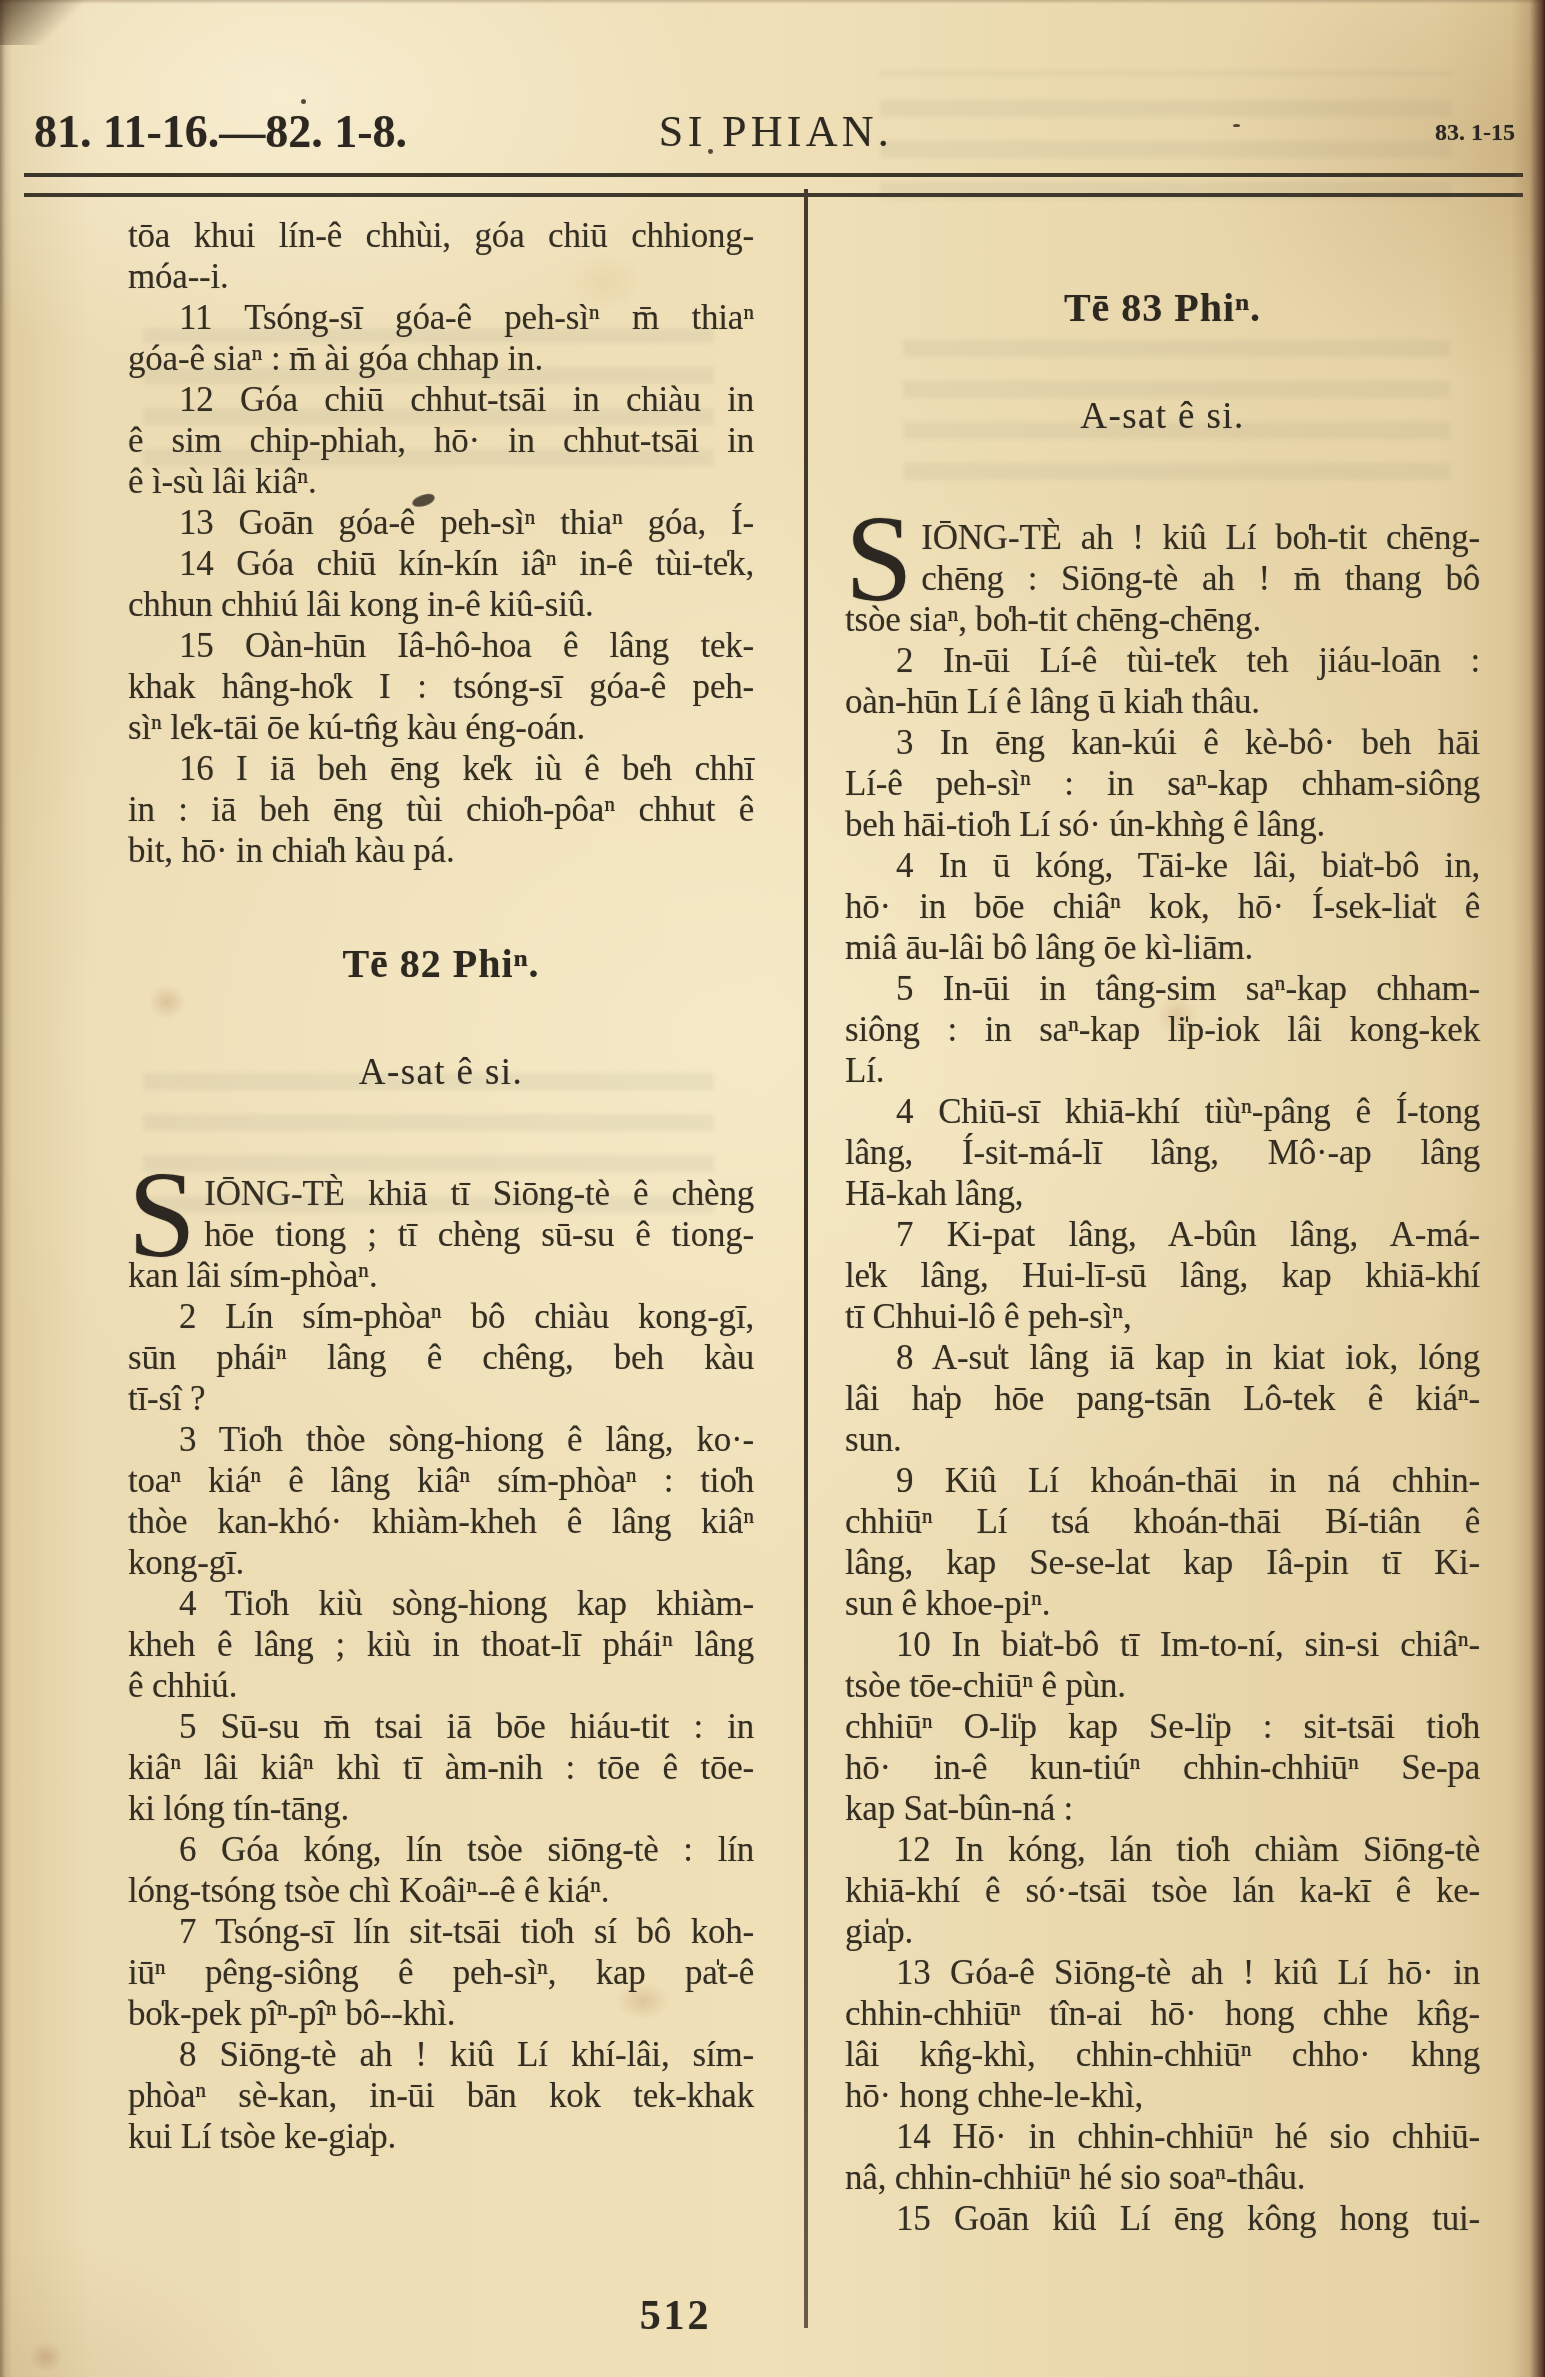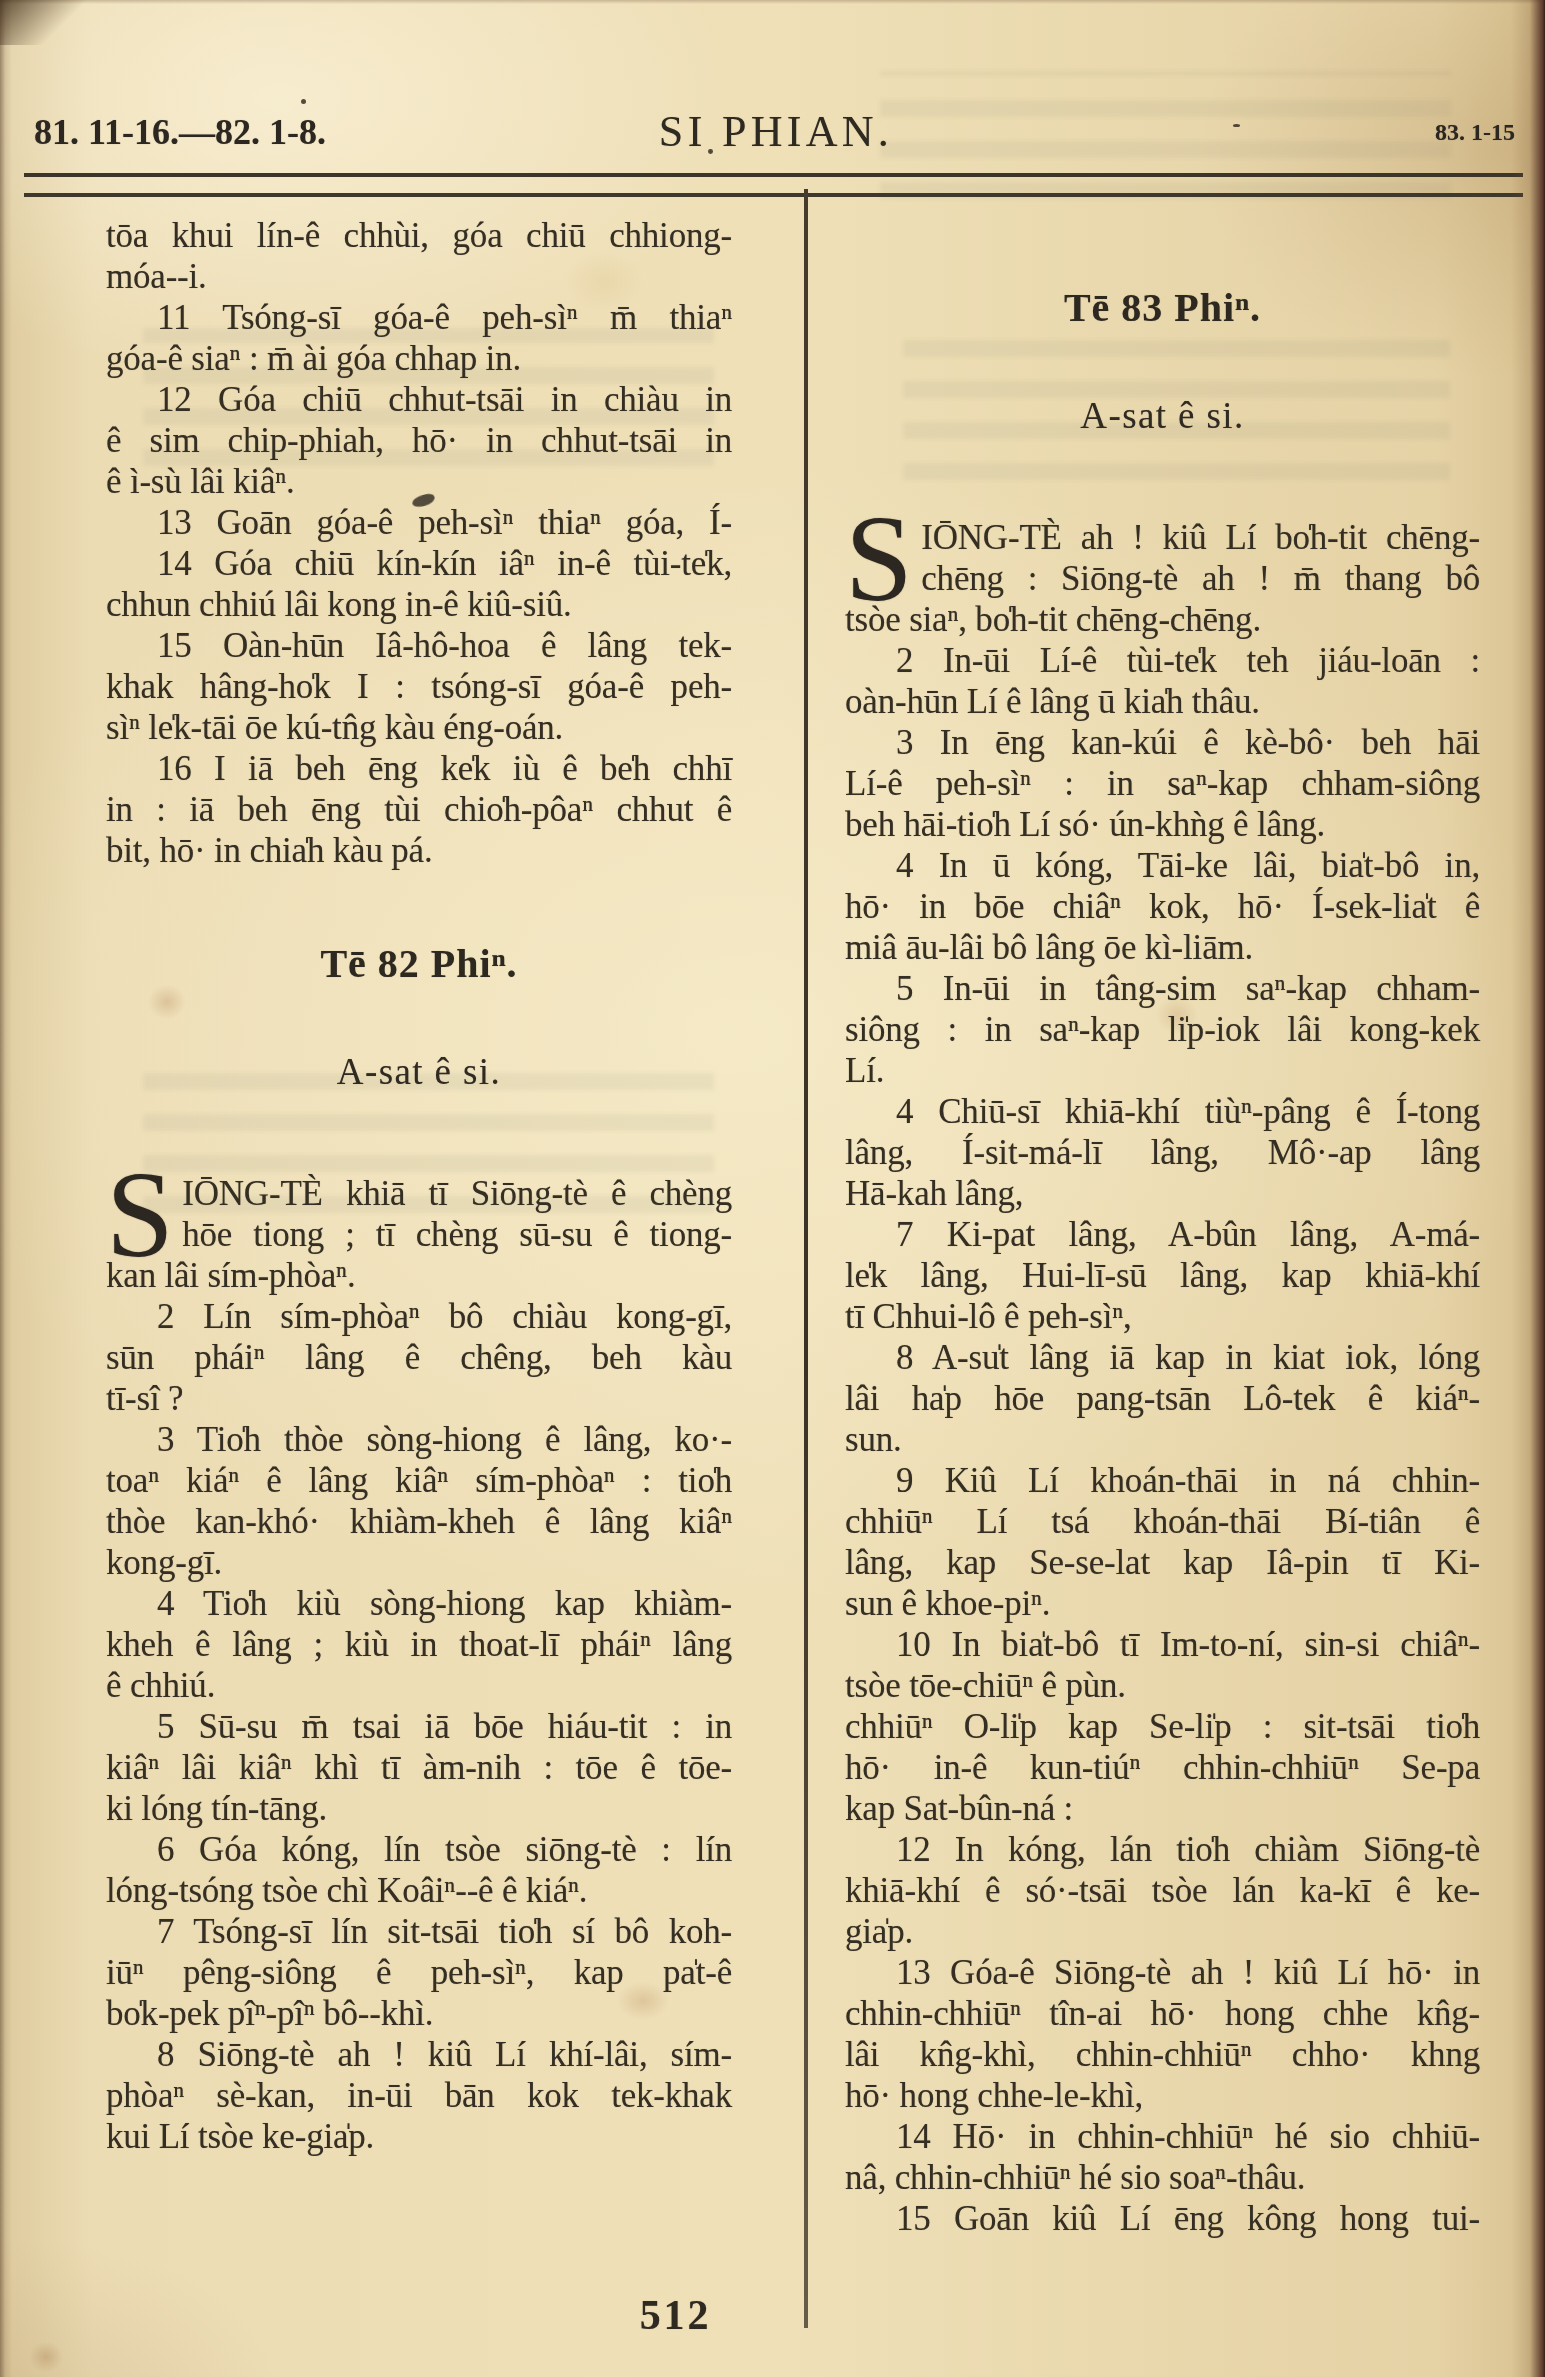--- a/index.html
+++ b/index.html
@@ -13,34 +13,34 @@
       radial-gradient(24px 22px at 46px 2357px, rgba(150,95,45,.25), transparent 70%),
       radial-gradient(38px 27.6px at 643px 2001px, rgba(155,95,45,.20), transparent 70%),
       radial-gradient(761px 475px at 18% 4%, rgba(255,249,228,.55), transparent 60%),
       radial-gradient(1141px 808px at 48% 42%, rgba(249,240,208,.6), transparent 72%),
       radial-gradient(428px 333px at 97% 6%, rgba(148,108,58,.20), transparent 70%),
       radial-gradient(380px 285px at 2% 99%, rgba(140,105,60,.16), transparent 70%),
       linear-gradient(90deg,#decb9e 0,#ecdcb4 6%,#efe0b8 50%,#e5d2a5 93%,#d8c190 100%);
   }
   
   .running-head{position:absolute;top:103px;left:34px;right:27px;height:58px;}
-  .ref{position:absolute;font-weight:bold;font-size:36px;line-height:58px;color:#2c2720;
+  .ref{position:absolute;font-weight:bold;font-size:46px;line-height:58px;color:#2c2720;
        text-shadow:0 0 1px rgba(44,39,32,.35);}
   .ref-left{left:0;}
   .ref-right{right:2.9px;font-size:24px;}
   .head-title{position:absolute;left:50%;transform:translateX(-50%);font-size:44px;
        line-height:58px;letter-spacing:4.3px;color:#2e2921;text-shadow:0 0 1px rgba(44,39,32,.3);}
   .rule-double{position:absolute;left:24px;right:22px;top:173px;height:15.7px;
        border-top:4.8px solid #3c352a;border-bottom:4.3px solid #3f382c;}
   .col-divider{position:absolute;left:804px;top:189px;width:4.3px;height:2139px;
        background:linear-gradient(180deg,#463c2d,#3a3226 55%,rgba(56,48,36,.75));}
   
   .col{position:absolute;top:215px;font-size:35px;line-height:41px;letter-spacing:-0.2px;
        text-shadow:0 0 1px rgba(52,45,33,.33);}
-  .col-left{left:106px;width:626px;}
+  .col-left{left:128px;width:626px;}
   .col-right{left:845px;width:635px;}
   .para{margin:0;}
   .tline{text-align:justify;text-align-last:justify;}
   .tline.end{text-align-last:left;}
   .tline.ind{text-indent:51px;}
   .para.chapter-heading{margin:71px 0 0;}
   .para.chapter-heading .tline{font-weight:bold;font-size:40px;line-height:43px;
        text-align:center;text-align-last:center;letter-spacing:1px;color:#2d2820;}
   .para.subheading{margin:67px 0 81px;}
   .para.subheading .tline{font-size:37px;line-height:40px;text-align:left;

